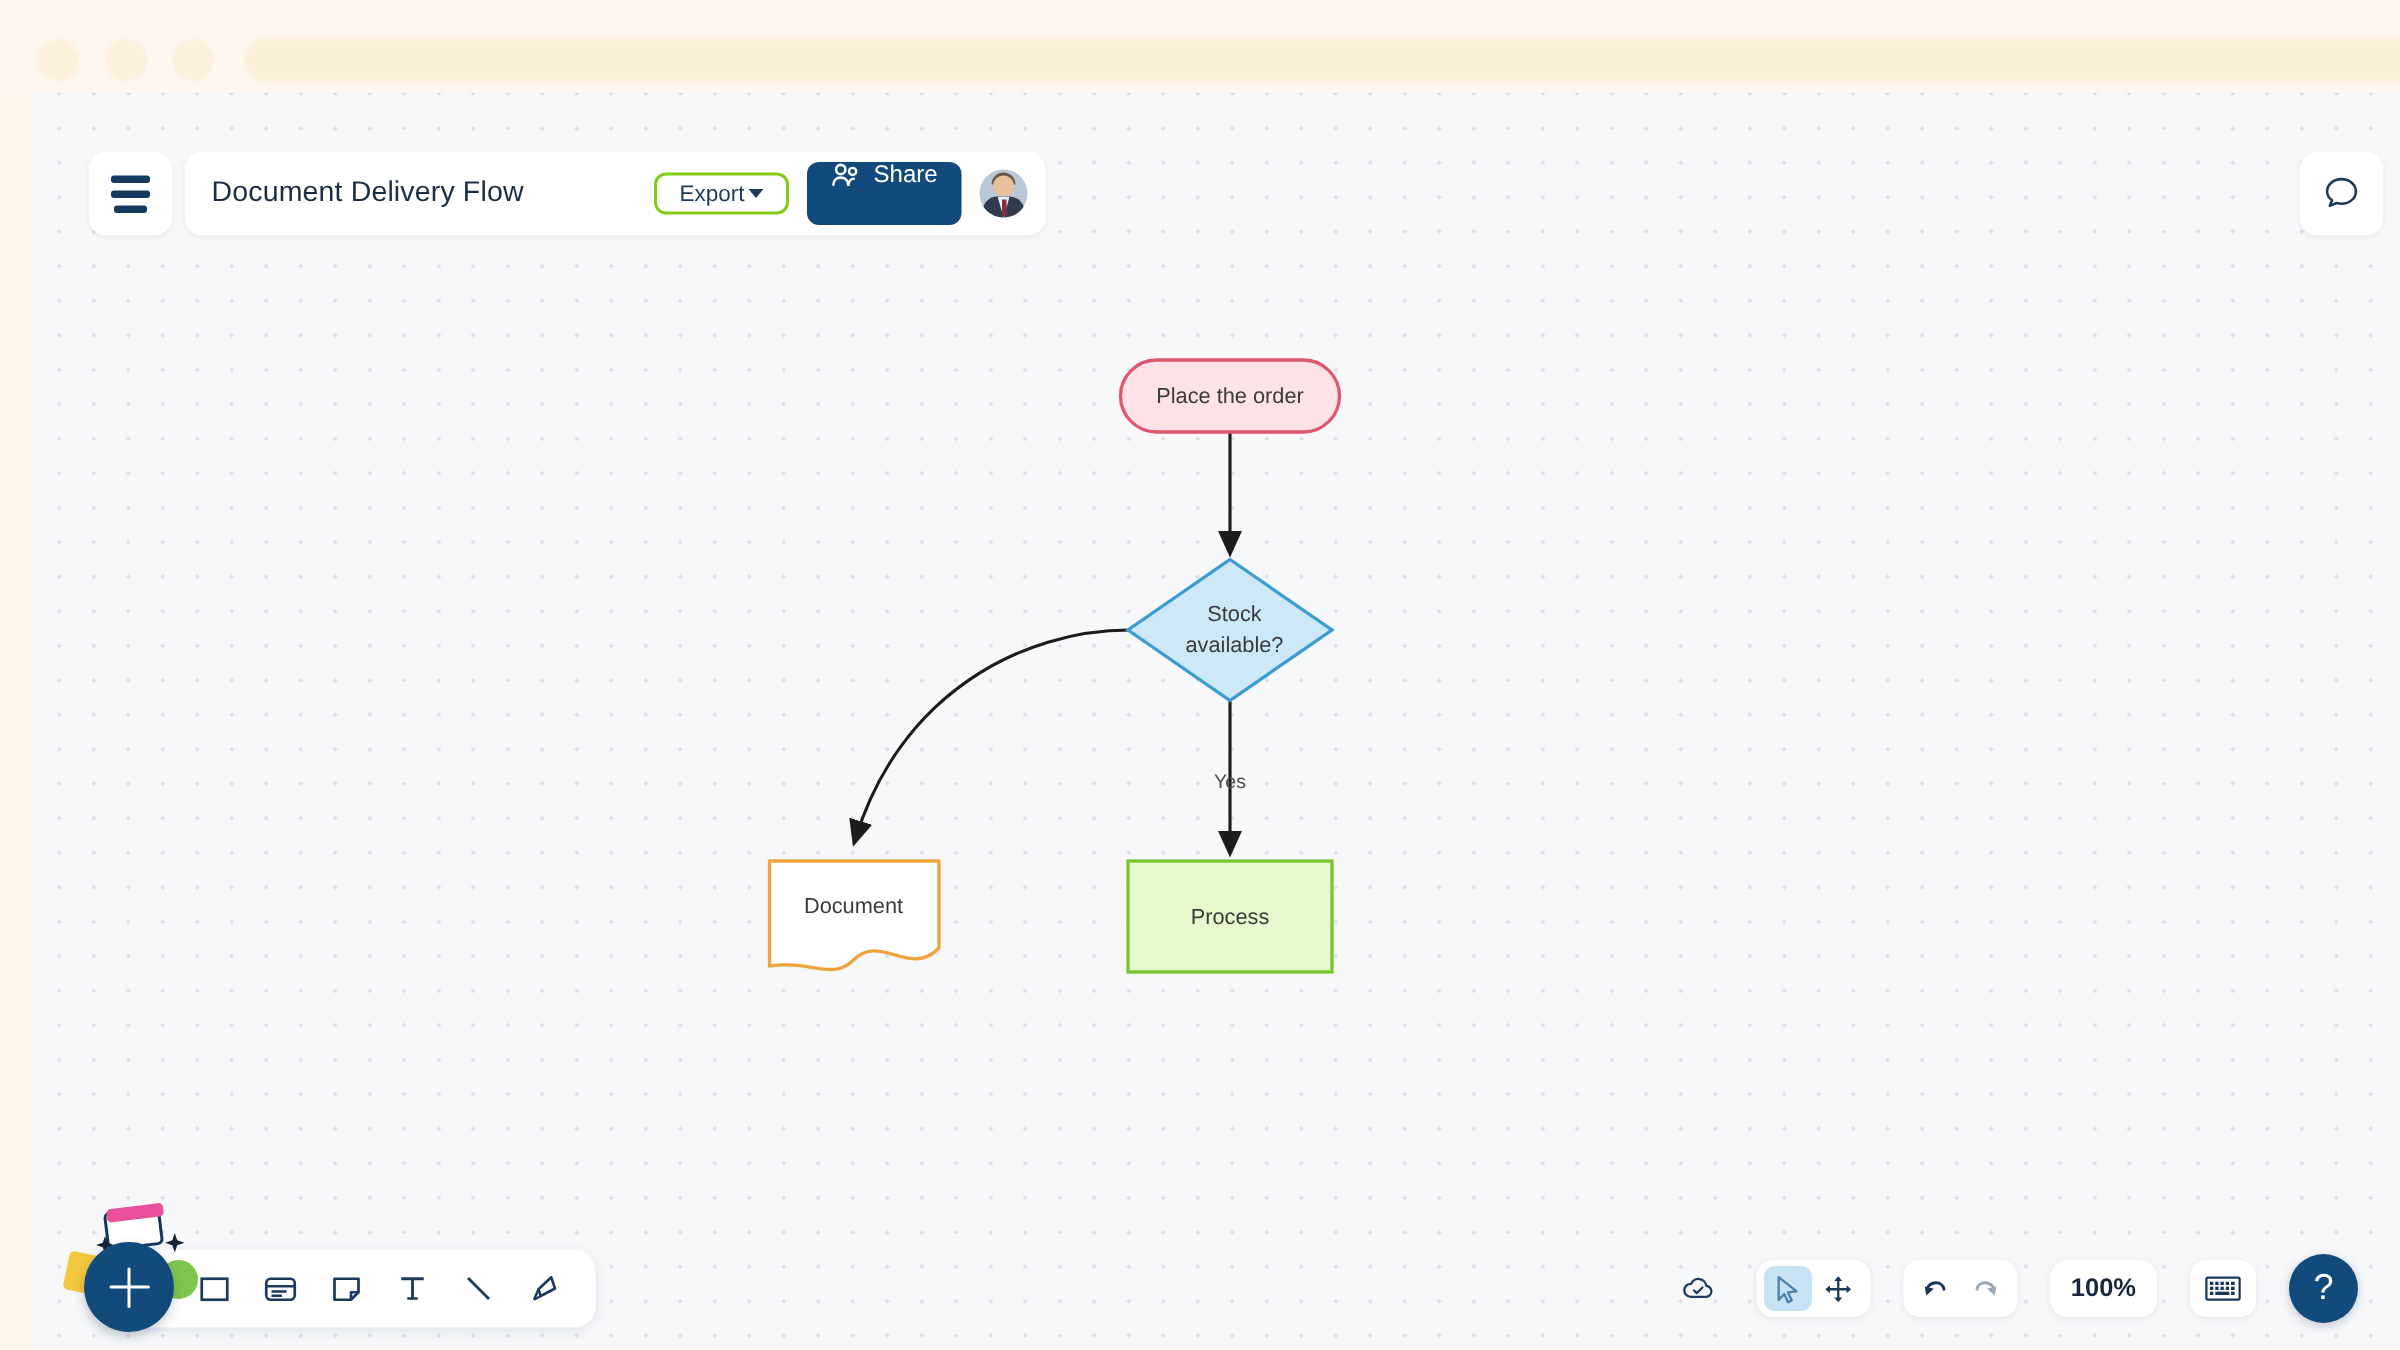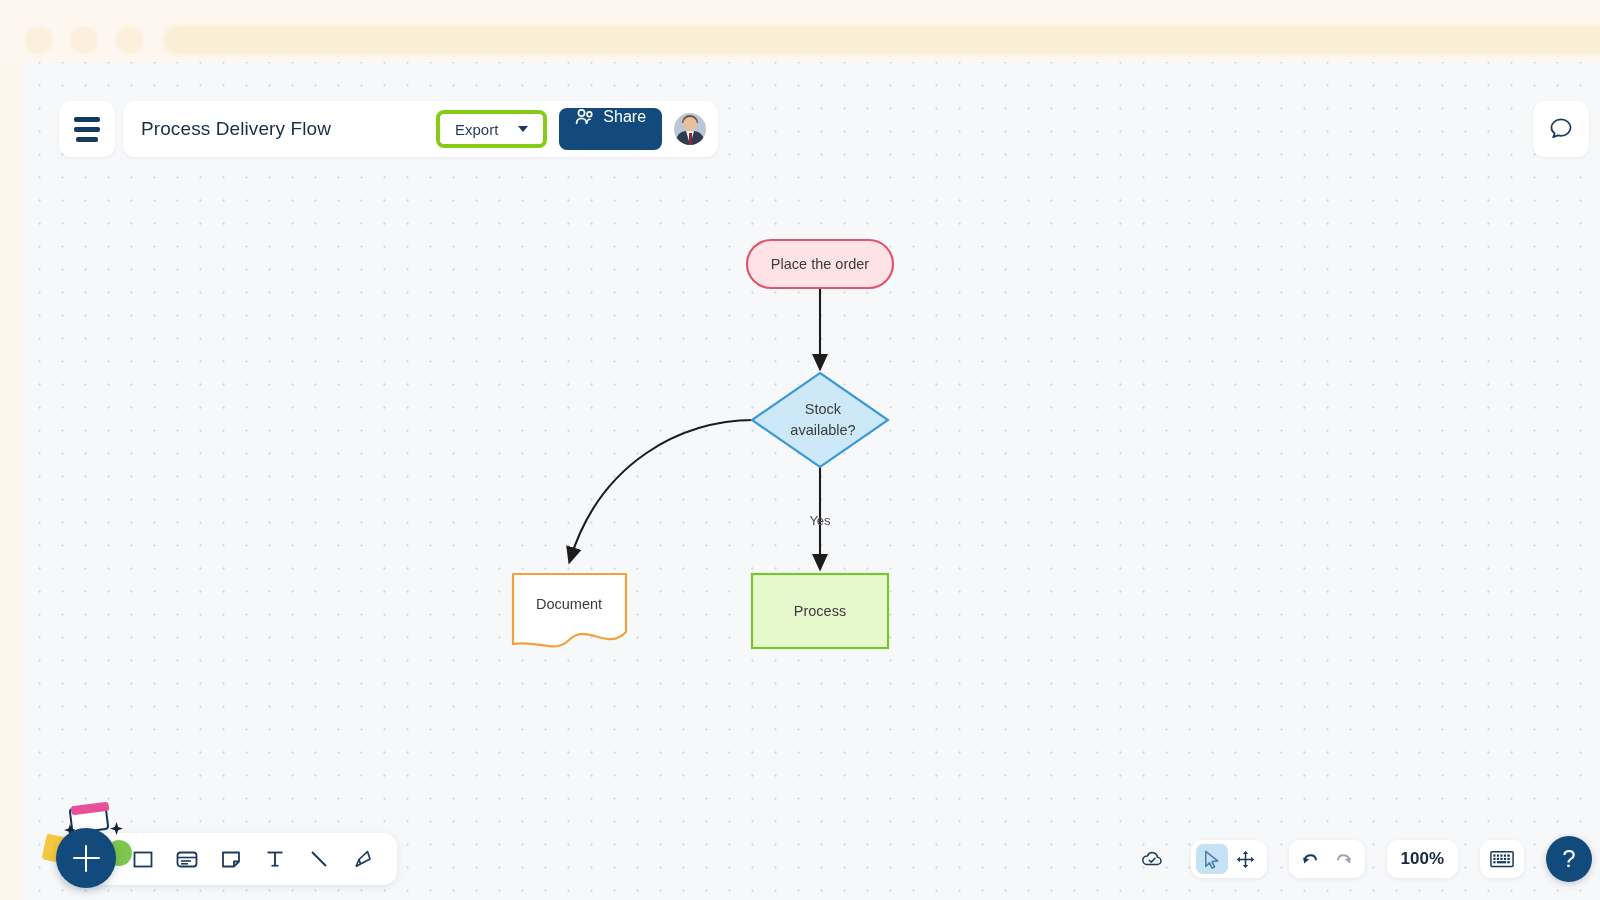--- a/index.html
+++ b/index.html
@@ -54,24 +54,24 @@
   #header-bar{
     height:56px; border-radius:12px; background:#fff;
     display:flex; align-items:center; padding:0 12px 0 18px; gap:12px;
     box-shadow:0 1px 3px rgba(16,42,67,.07);
   }
   #doc-title{
     font-size:19px; color:#1b2d45; white-space:nowrap;
     min-width:283px; letter-spacing:.1px;
   }
   #export-button{
-    height:38px; padding:0 15px; border-radius:8px;
-    border:4px solid #84cc16; background:#fff; color:#1b3a5c;
+    height:28px; padding:0 15px; border-radius:8px;
+    border:2px solid #84cc16; background:#fff; color:#1b3a5c;
     font-size:15px; font-family:inherit; cursor:pointer;
-    display:flex; align-items:center; gap:20px; white-space:nowrap;
+    display:flex; align-items:center; gap:3px; white-space:nowrap;
   }
   .caret{
     width:0;height:0;border-left:5px solid transparent;border-right:5px solid transparent;
     border-top:6px solid #1b3a5c;
   }
   #share-button{
     height:42px; padding:0 16px; border-radius:8px; border:none;
     background:#134a7c; color:#fff; font-size:16px; font-family:inherit;
     cursor:pointer; display:flex; gap:8px; white-space:nowrap;
   }
@@ -128,21 +128,21 @@
   .confetti{ position:absolute; z-index:1; }
   #confetti-card{ left:26px; top:6px; width:38px;height:26px;background:#fff;border:2px solid #12355b;border-radius:4px; transform:rotate(-7deg); }
   #confetti-card-top{ left:27px; top:4px; width:38px;height:9px;background:#e8509a;border-radius:3px; transform:rotate(-7deg); z-index:2; }
   #confetti-diamond{ left:0px; top:36px; width:26px;height:26px;background:#f3c73f; transform:rotate(12deg); border-radius:3px; }
   #confetti-circle{ left:62px; top:40px; width:26px;height:26px;border-radius:50%;background:#7ec74f; }
   #confetti-star-l{ left:20px; top:24px; }
   #confetti-star-r{ left:66px; top:22px; }
 
   
   #view-controls{
-    position:absolute; right:8px; bottom:18px; display:flex; align-items:center; gap:22px; z-index:15;
+    position:absolute; right:28px; bottom:18px; display:flex; align-items:center; gap:22px; z-index:15;
   }
   .ctl-group{
     background:#fff; border-radius:11px; height:38px; display:flex; align-items:center;
     padding:0 5px; gap:2px; box-shadow:0 1px 4px rgba(16,42,67,.08);
   }
   .ctl-btn{
     width:32px;height:30px;border-radius:7px;border:none;background:transparent;
     display:flex;align-items:center;justify-content:center;cursor:pointer;
   }
   .ctl-btn.active{ background:#c7e2f5; }
@@ -174,21 +174,21 @@
 <div id="canvas">
 
   <div id="header-panel">
     <div id="menu-button">
       <span class="bar"></span>
       <span class="bar"></span>
       <span class="bar short"></span>
     </div>
 
     <div id="header-bar">
-      <div id="doc-title">Process Delivery Flow</div>
+      <div id="doc-title">Document Delivery Flow</div>
 
       <button id="export-button">
         <span>Export</span>
         <span class="caret"></span>
       </button>
 
       <button id="share-button">
         <svg width="20" height="18" viewBox="0 0 20 18">
           <circle cx="6.5" cy="5" r="3.1" fill="none" stroke="#fff" stroke-width="1.7"></circle>
           <path d="M1.6 15.2c0-3 2.2-4.8 4.9-4.8s4.9 1.8 4.9 4.8" fill="none" stroke="#fff" stroke-width="1.7" stroke-linecap="round"></path>

